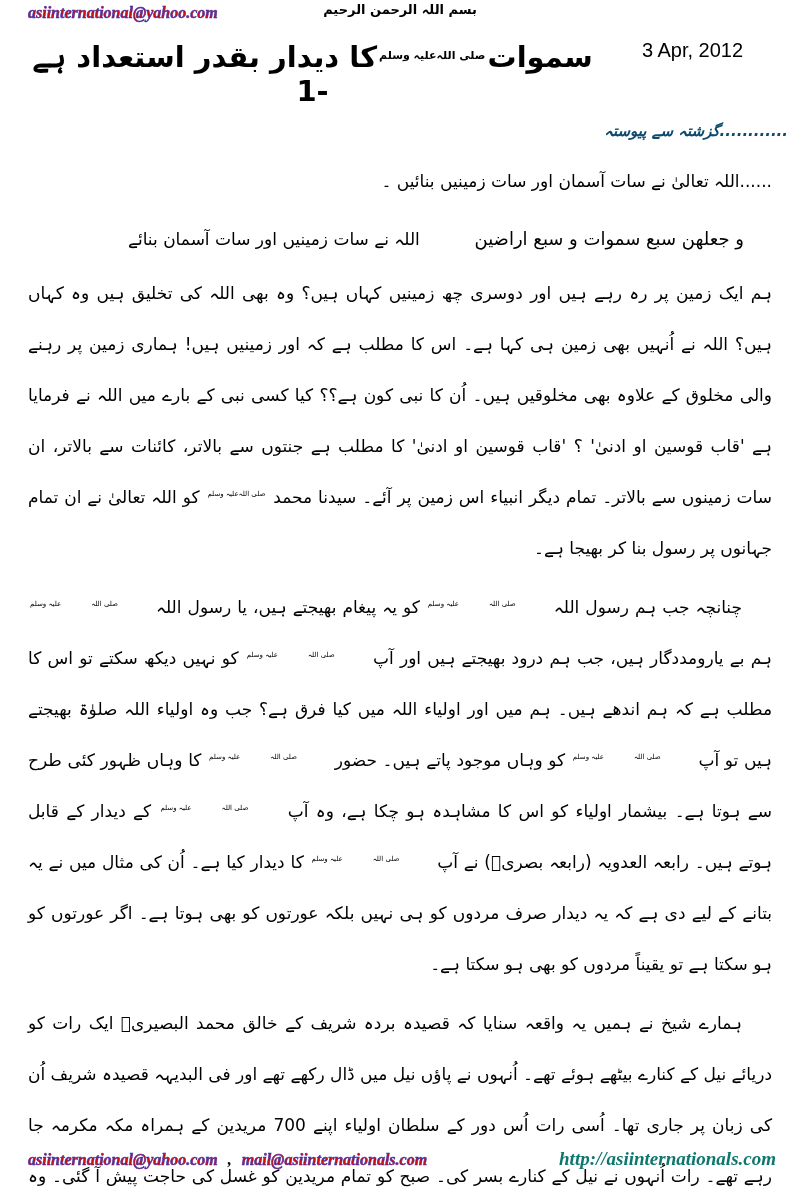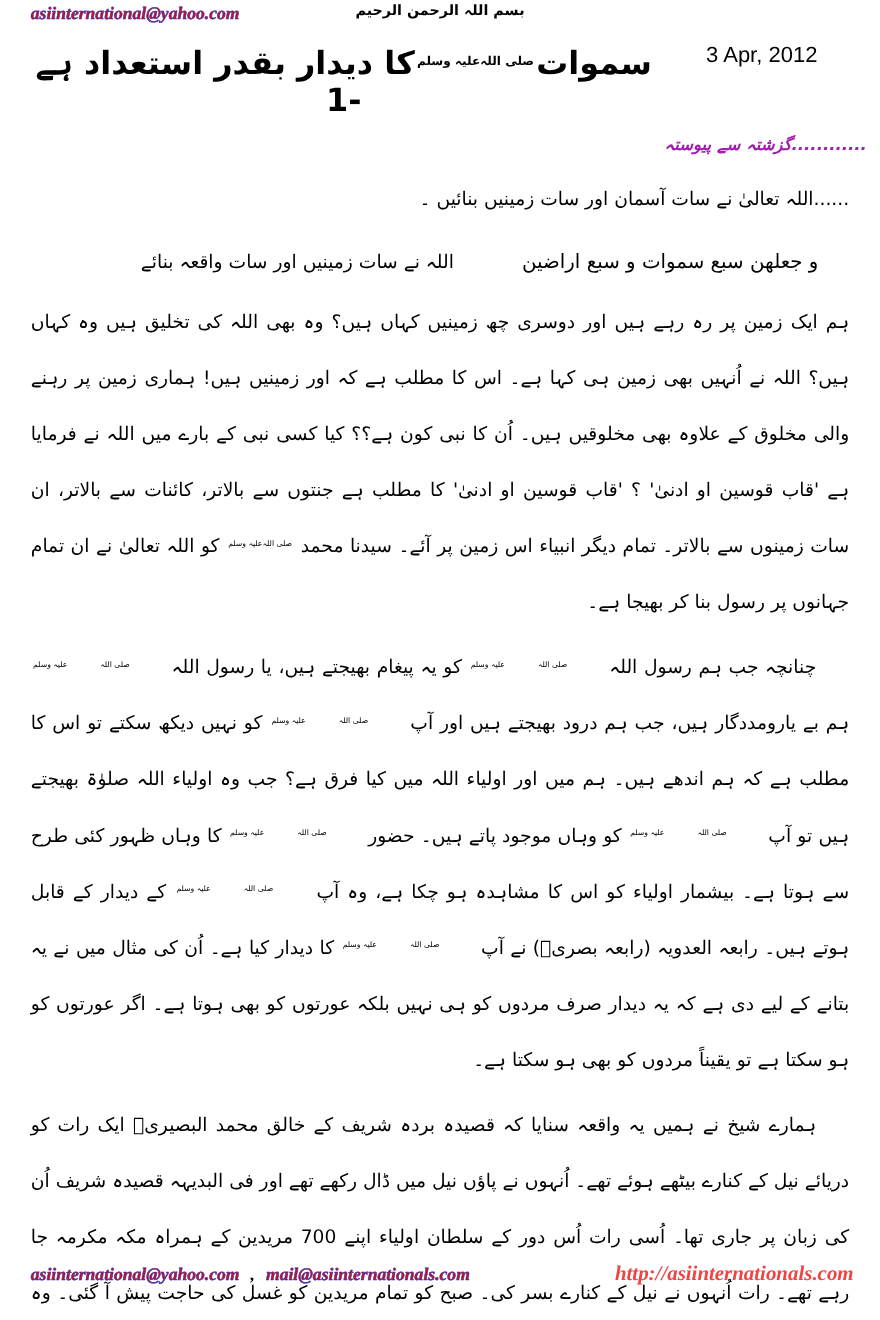--- a/index.html
+++ b/index.html
@@ -25,21 +25,21 @@
   .kalam { font-size:16px; font-weight:bold; direction:rtl; }
   .date  { font-family:"Liberation Sans", sans-serif; font-size:20px; margin-top:3px; direction:ltr; }
   .page-title {
     flex:1; text-align:center; direction:rtl;
     font-size:29px; font-weight:bold; padding-top:6px;
     letter-spacing:-0.5px;
   }
   .continued {
     position:absolute; top:122px; right:12px;
     direction:rtl; text-align:right;
-    font-size:15px; font-weight:bold; font-style:italic; color:#a21caf;
+    font-size:15px; font-weight:bold; font-style:italic; color:#0c4a6e;
   }
 
   
   .saw, .saw-lg {
     display:inline-flex; flex-direction:row; text-align:center;
     line-height:1.05; vertical-align:middle; margin:0 2px;
     transform:translateY(-3px);
   }
   .saw  { font-size:7px;  font-weight:normal; }
   .saw-lg { font-size:11px; font-weight:bold; }
@@ -65,21 +65,21 @@
     position:absolute; top:1148px; left:28px; right:24px;
     display:flex; justify-content:space-between; align-items:baseline;
     font-family:"Liberation Serif", serif; font-style:italic; font-weight:bold;
   }
   .footer-left { display:flex; align-items:baseline; gap:10px; }
   .email-ft {
     font-size:16px; color:#cc1111; -webkit-text-stroke:0.5px #2233cc;
     text-decoration:none;
   }
   .footer-sep { font-size:16px; color:#000; }
-  .footer-url { font-size:19px; color:#ef4444; text-decoration:none; }
+  .footer-url { font-size:19px; color:#0f766e; text-decoration:none; }
 </style>
 </head>
 <body>
 
 <a class="email-top" href="#">asiinternational@yahoo.com</a>
 
 <div class="bismillah">بسم اللہ الرحمن الرحیم</div>
 
 <div class="title-row">
   <div class="kalam-block">
@@ -94,21 +94,21 @@
 </div>
 
 <div class="continued">............گزشتہ سے پیوستہ</div>
 
 <div class="body-text">
 
   <div class="p-center urdu">......اللہ تعالیٰ نے سات آسمان اور سات زمینیں بنائیں ۔</div>
 
   <div class="quote-row">
     <span class="quote-arabic">و جعلهن سبع سموات و سبع اراضين</span>
-    <span class="quote-trans">اللہ نے سات زمینیں اور سات واقعہ بنائے</span>
+    <span class="quote-trans">اللہ نے سات زمینیں اور سات آسمان بنائے</span>
   </div>
 
   <p class="para urdu">ہم ایک زمین پر رہ رہے ہیں اور دوسری چھ زمینیں کہاں ہیں؟ وہ بھی اللہ کی تخلیق ہیں وہ کہاں ہیں؟ اللہ نے اُنہیں بھی زمین ہی کہا ہے۔ اس کا مطلب ہے کہ اور زمینیں ہیں! ہماری زمین پر رہنے والی مخلوق کے علاوہ بھی مخلوقیں ہیں۔ اُن کا نبی کون ہے؟؟ کیا کسی نبی کے بارے میں اللہ نے فرمایا ہے 'قاب قوسین او ادنیٰ' ؟ 'قاب قوسین او ادنیٰ' کا مطلب ہے جنتوں سے بالاتر، کائنات سے بالاتر، ان سات زمینوں سے بالاتر۔ تمام دیگر انبیاء اس زمین پر آئے۔ سیدنا محمد <span class="saw">
         <span>صلی اللہ</span>
         <span>علیہ وسلم</span>
       </span> کو اللہ تعالیٰ نے ان تمام جہانوں پر رسول بنا کر بھیجا ہے۔</p>
 
   <p class="para indent urdu">چنانچہ جب ہم رسول اللہ <span class="saw">
         <span>صلی اللہ</span>
         <span>علیہ وسلم</span>

